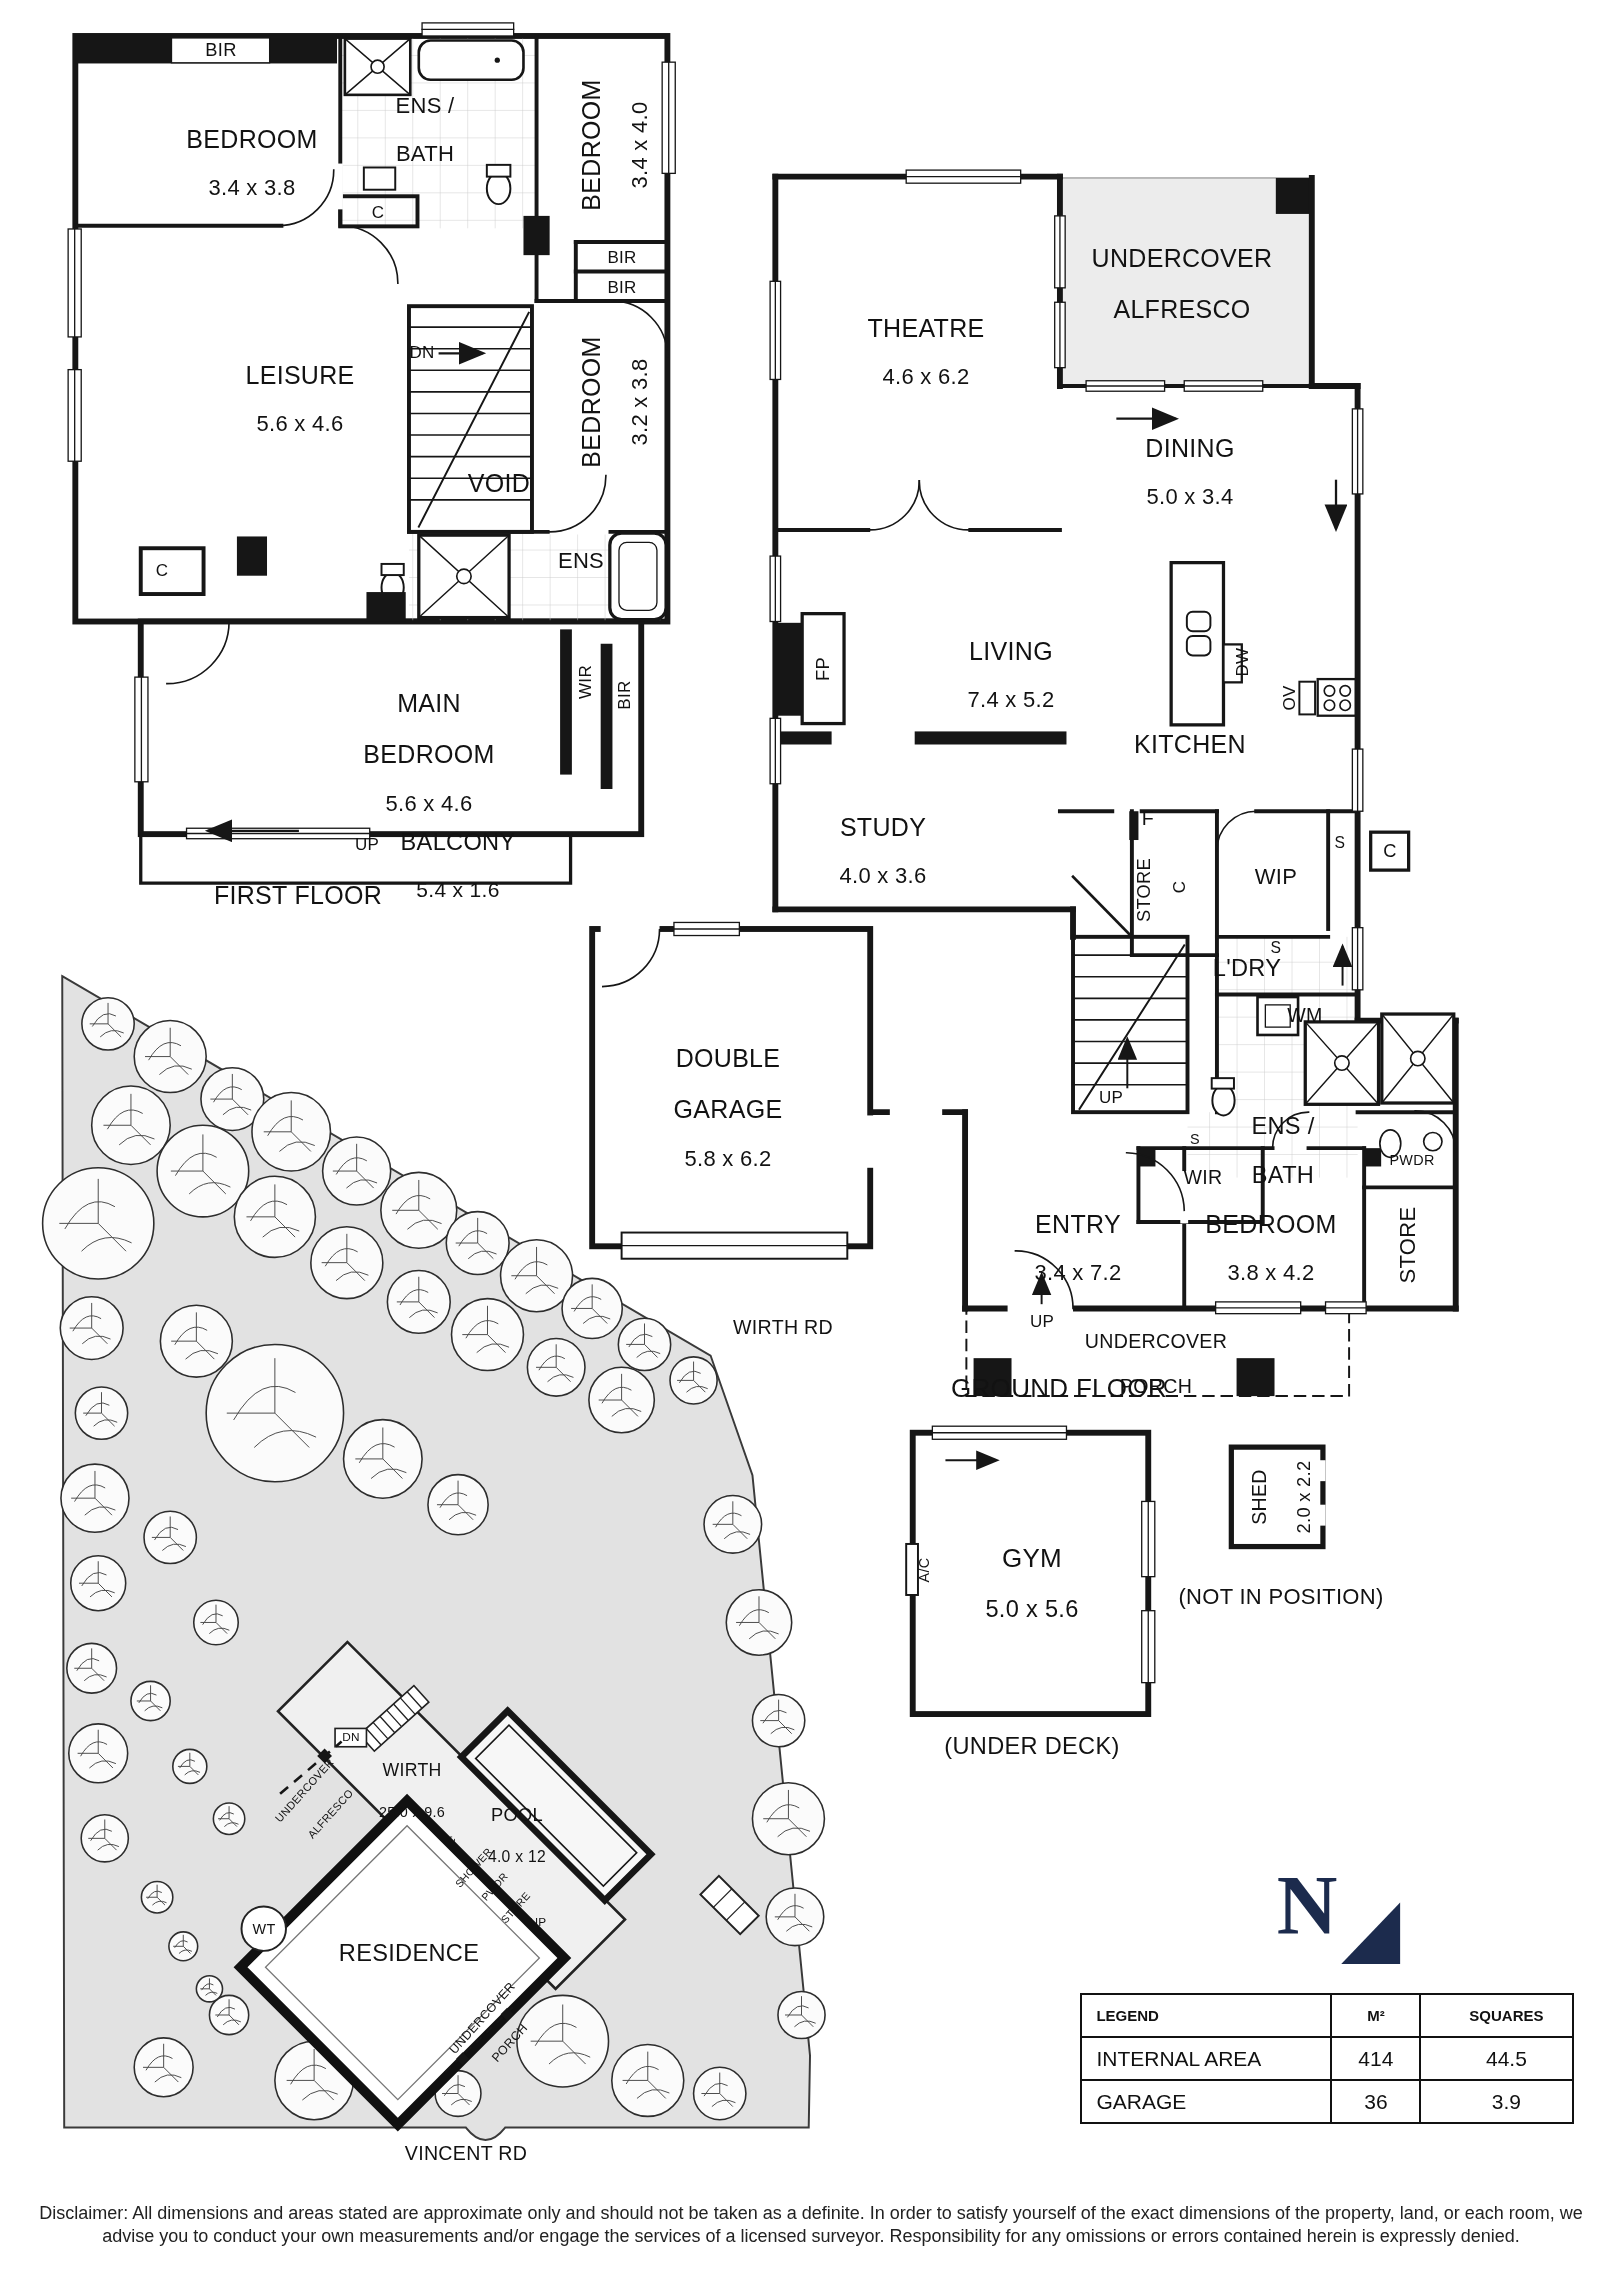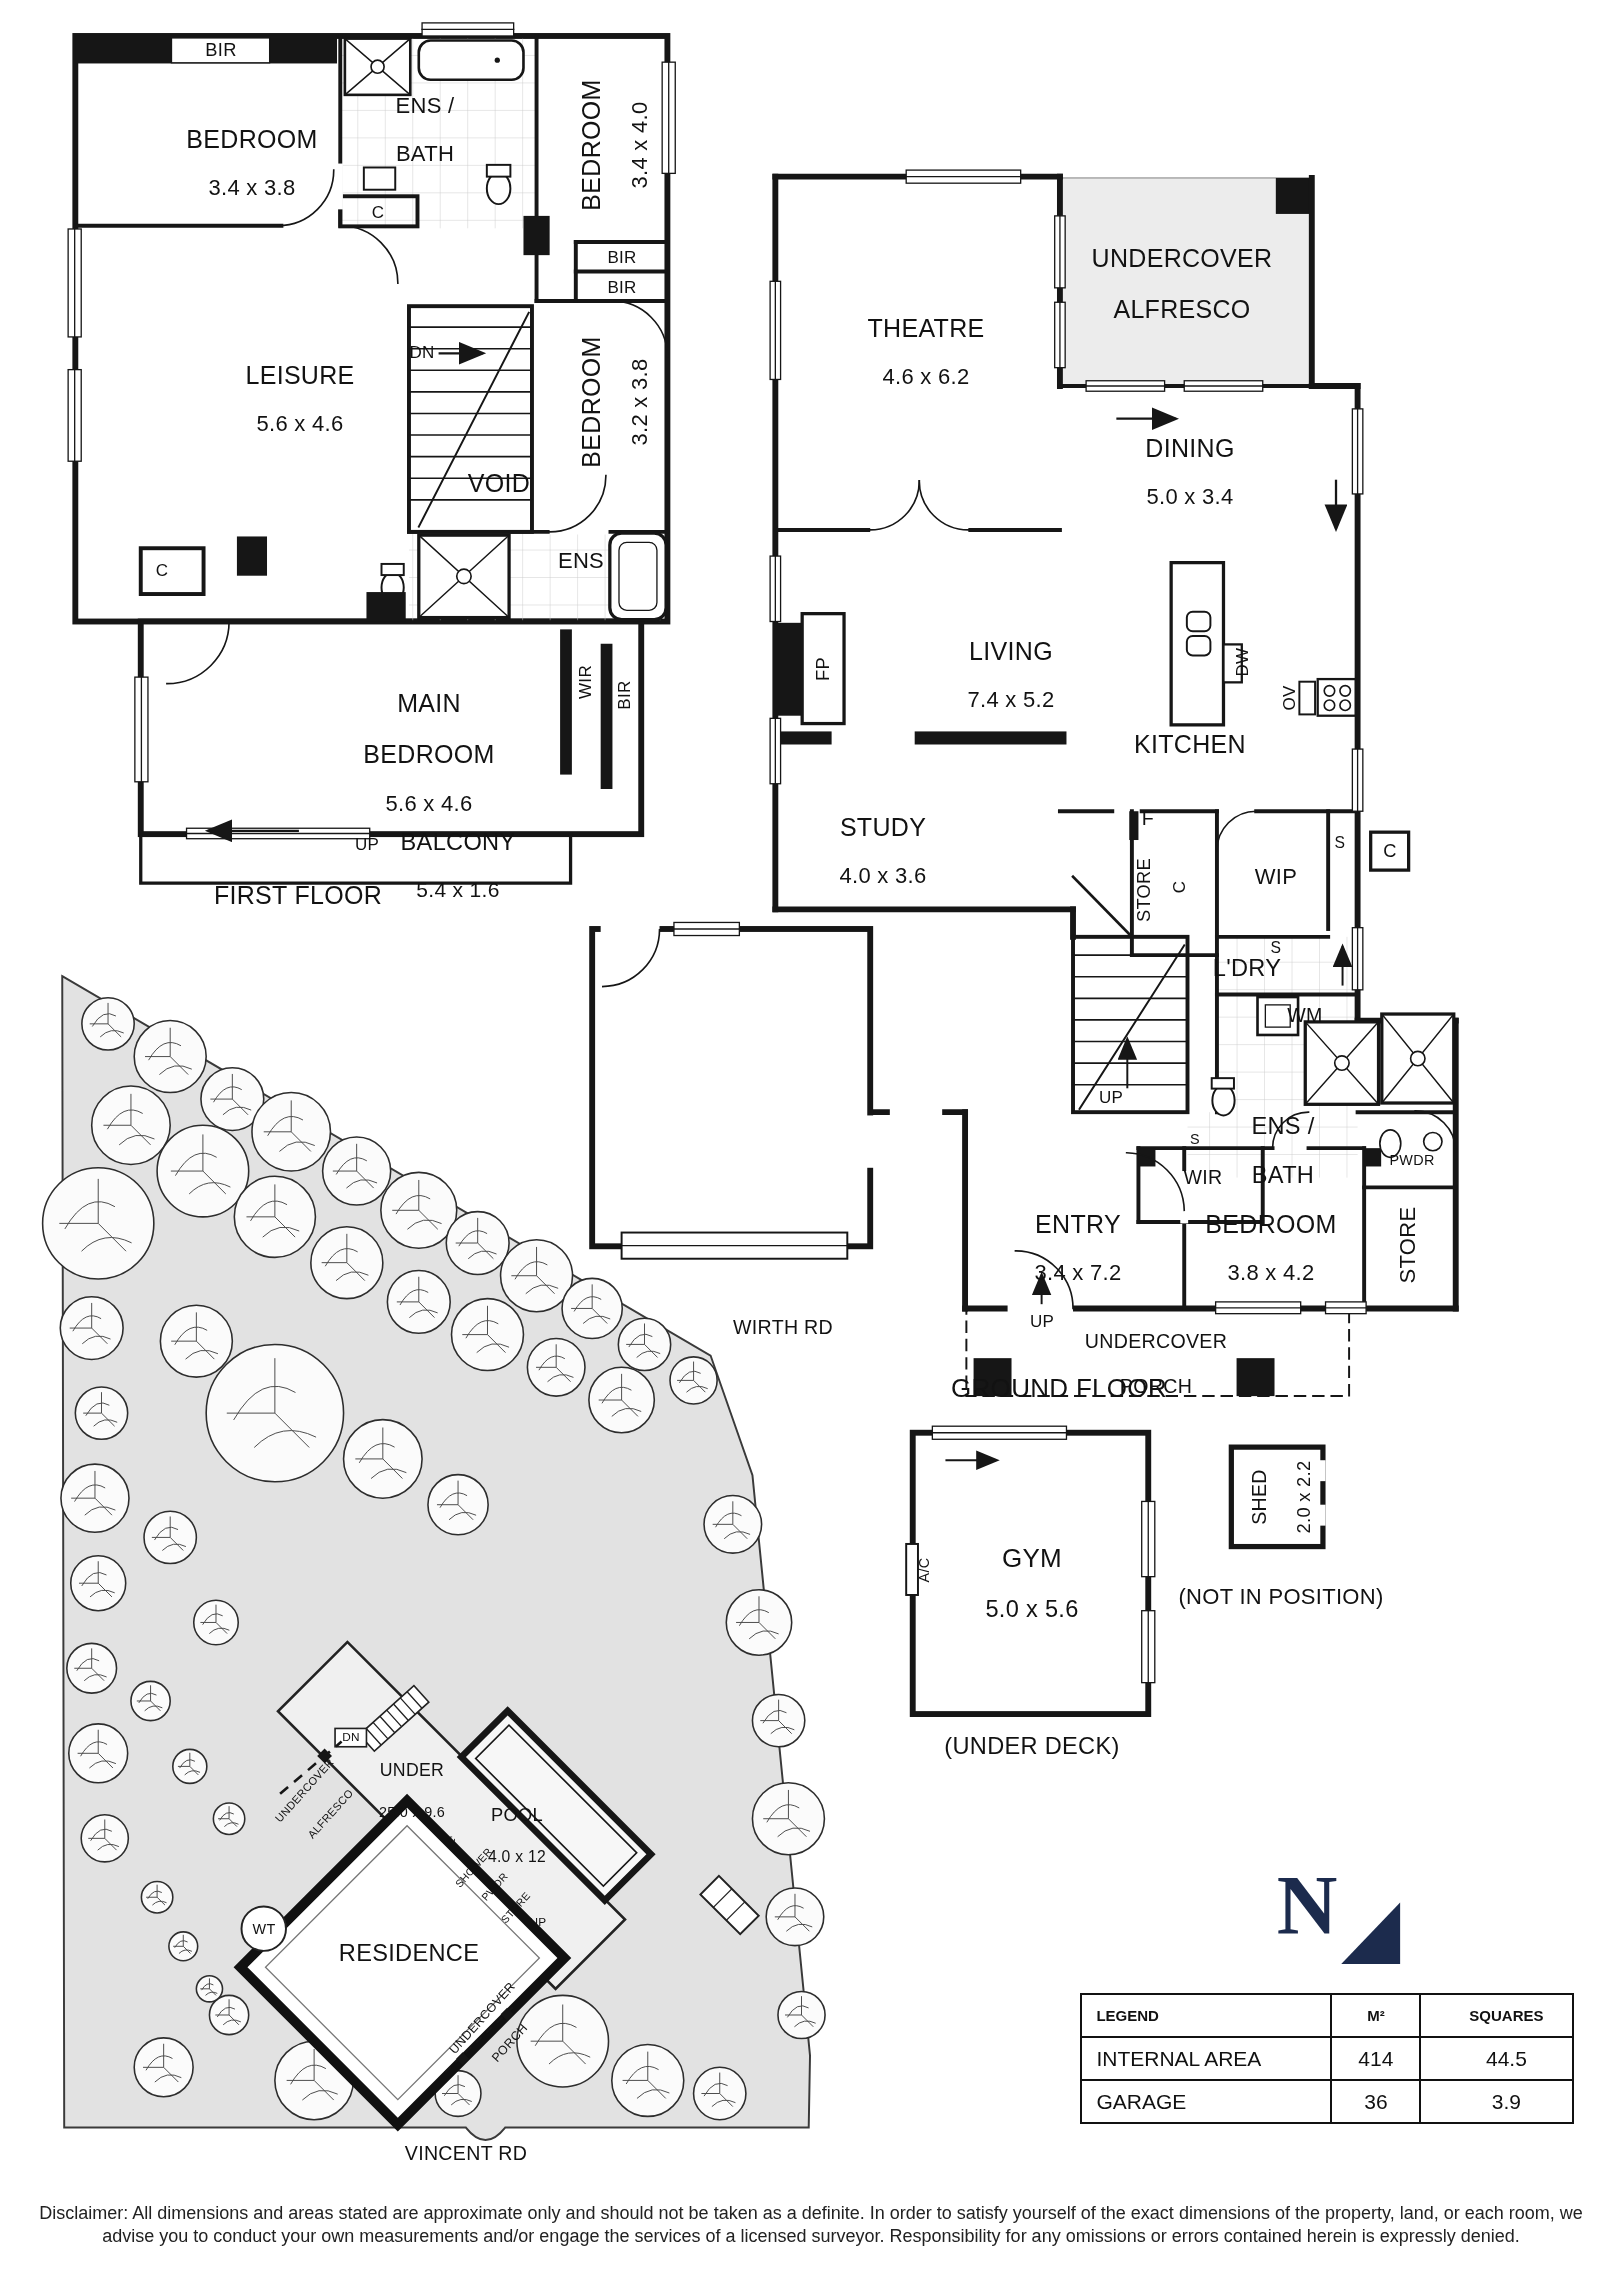--- a/index.html
+++ b/index.html
@@ -543,20 +543,25 @@
   <div class="s38">BEDROOM</div>
   <div class="s34">3.8 x 4.2</div>
 </div>
 <div class="lbl r90 s34" style="left:1408px;top:1245px">STORE</div>
 <div class="lbl s26" style="left:1042px;top:1322px">UP</div>
 <div class="lbl" style="left:1156px;top:1358px">
   <div class="s30">UNDERCOVER</div>
   <div class="s30">PORCH</div>
 </div>
 <div class="lbl s40" style="left:1059px;top:1389px">GROUND FLOOR</div>
+<div class="lbl" style="left:728px;top:1101px">
+  <div class="s38">DOUBLE</div>
+  <div class="s38">GARAGE</div>
+  <div class="s34">5.8 x 6.2</div>
+</div>
 <div class="lbl" style="left:883px;top:845px">
   <div class="s38">STUDY</div>
   <div class="s34">4.0 x 3.6</div>
 </div>
 
 <div class="lbl" style="left:1032px;top:1577px">
   <div class="s40">GYM</div>
   <div class="s36">5.0 x 5.6</div>
 </div>
 <div class="lbl r90 s22" style="left:924px;top:1570px">A/C</div>
@@ -564,21 +569,21 @@
 <div class="lbl r90" style="left:1276px;top:1497px">
   <div class="s30">SHED</div>
   <div class="s28">2.0 x 2.2</div>
 </div>
 <div class="lbl s34" style="left:1281px;top:1597px">(NOT IN POSITION)</div>
 
 <div class="lbl s30" style="left:783px;top:1328px">WIRTH RD</div>
 <div class="lbl s30" style="left:466px;top:2154px">VINCENT RD</div>
 <div class="lbl s36" style="left:409px;top:1953px">RESIDENCE</div>
 <div class="lbl" style="left:412px;top:1784px">
-  <div class="s27" style="font-size:17.7px">UNDER</div>
+  <div class="s27" style="font-size:17.7px">WIRTH</div>
   <div class="s22">25.0 x 9.6</div>
 </div>
 <div class="lbl" style="left:517px;top:1829px">
   <div class="s28">POOL</div>
   <div class="s24">4.0 x 12</div>
 </div>
 <div class="lbl s22" style="left:264px;top:1929px">WT</div>
 <div class="lbl s18" style="left:351px;top:1738px">DN</div>
 <div class="lbl r48" style="left:313px;top:1798px">
   <div class="s17" style="font-size:11px">UNDERCOVER</div>

